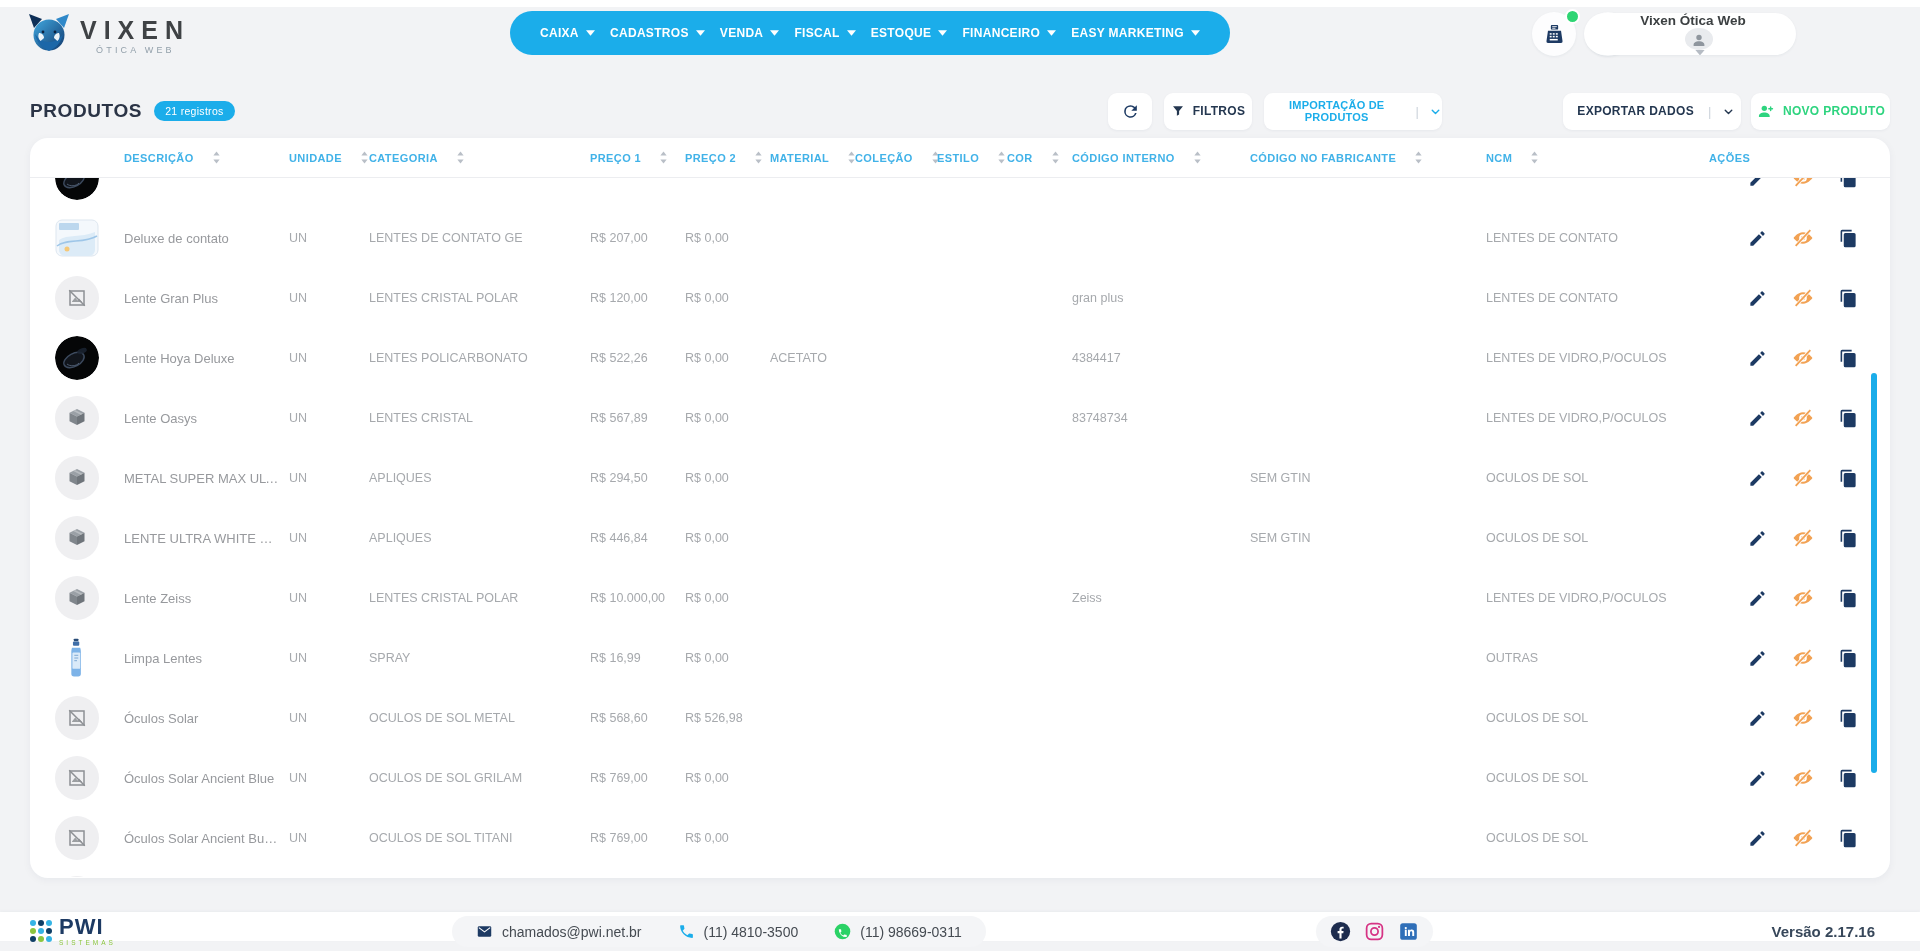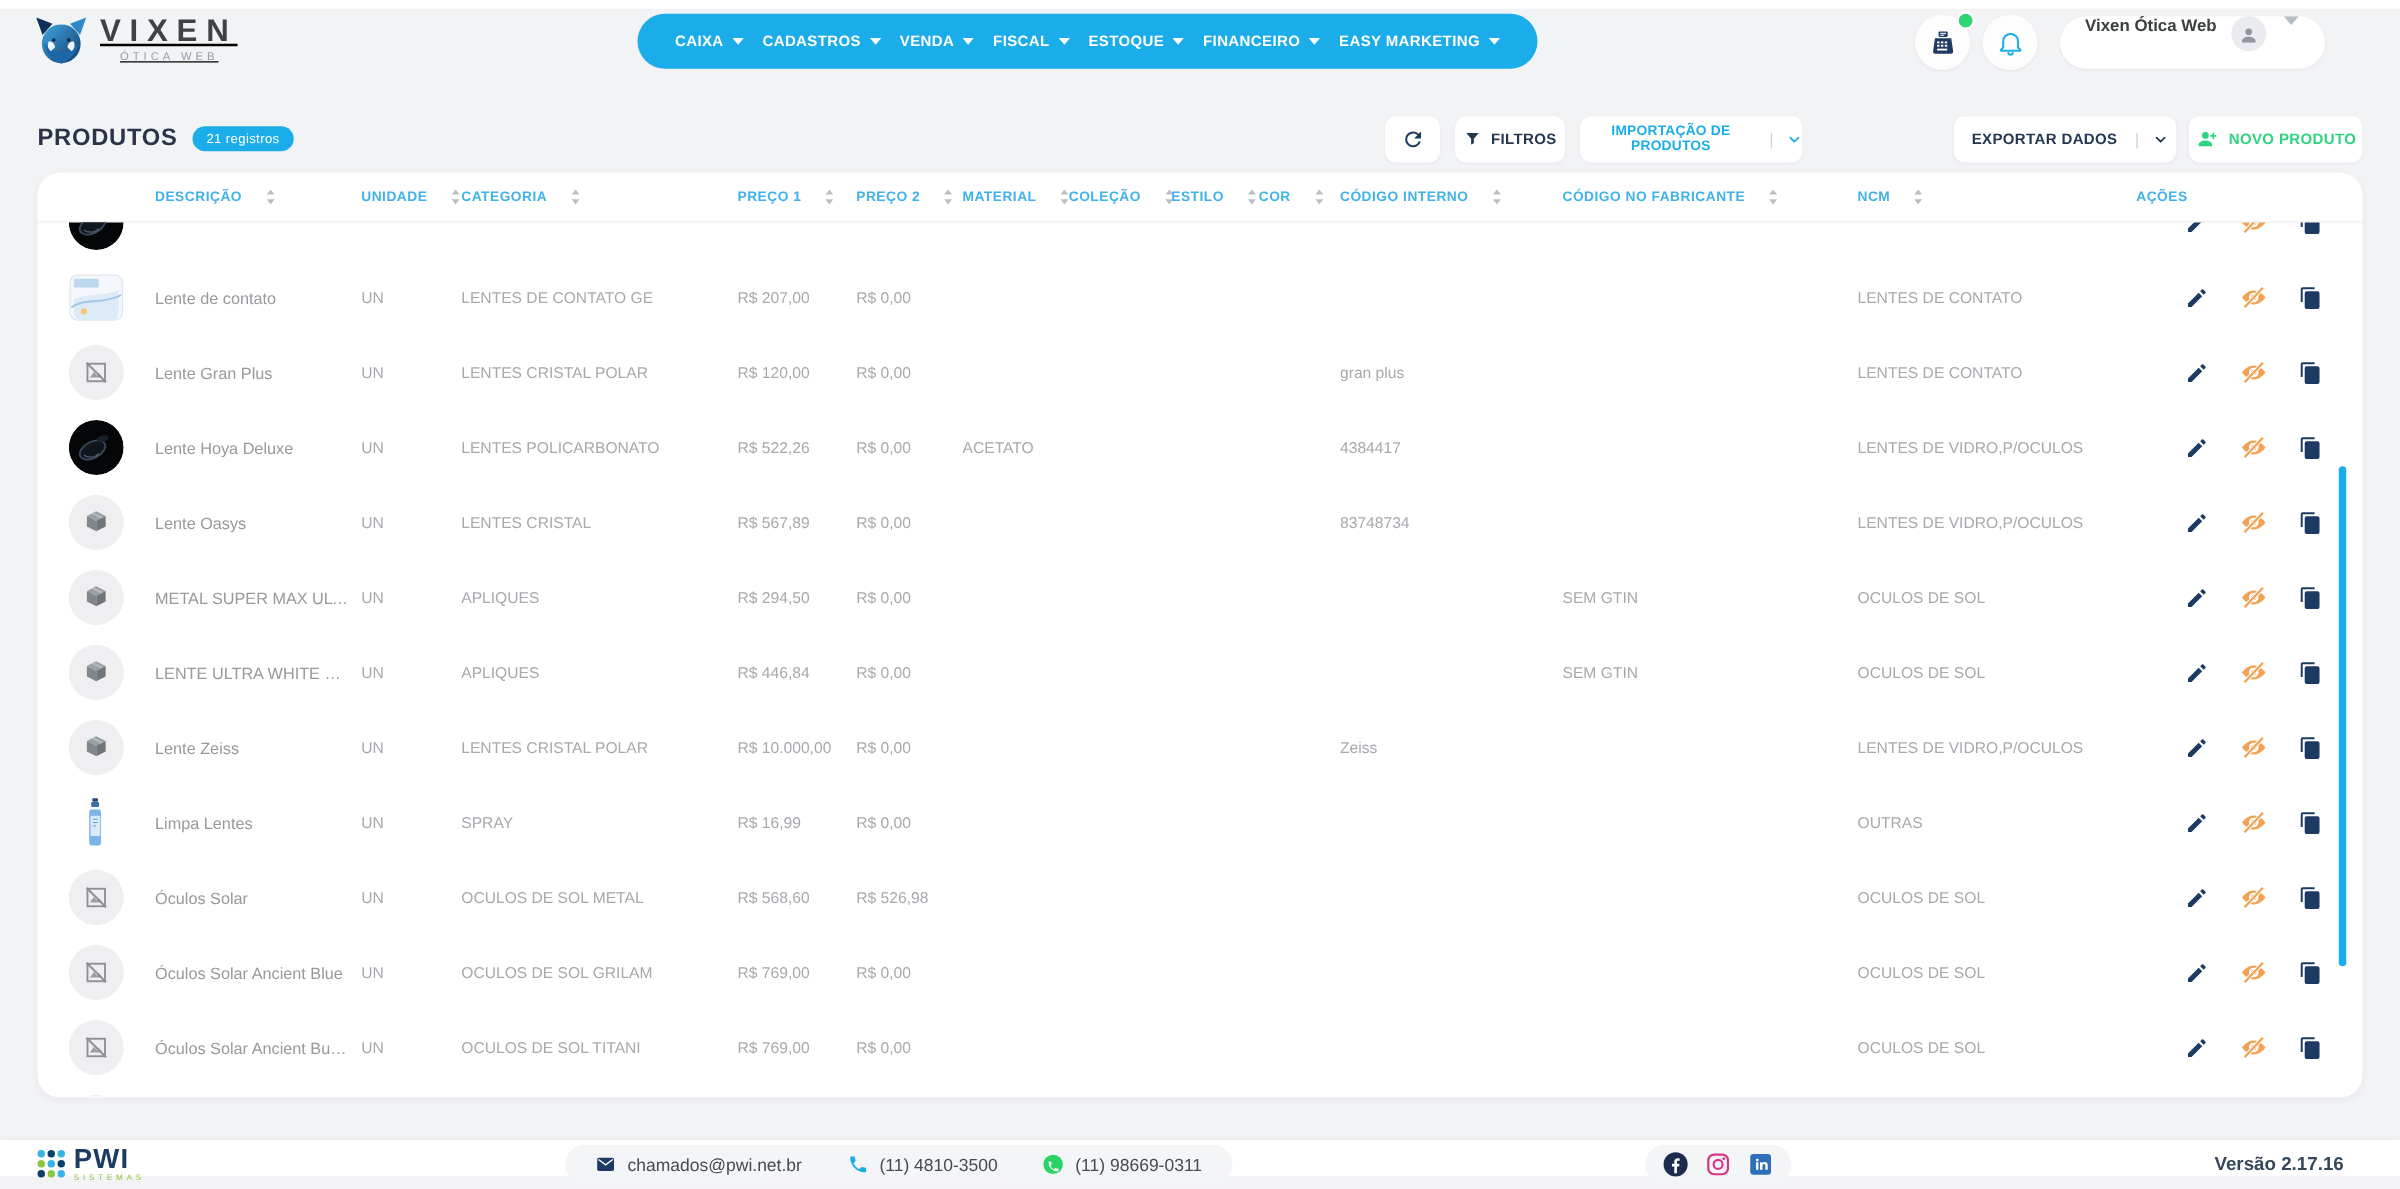--- a/index.html
+++ b/index.html
@@ -2,44 +2,44 @@
 <html><head>
 <meta charset="utf-8">
 <style>
   * { margin:0; padding:0; box-sizing:border-box; }
   html,body { width:1920px; height:951px; overflow:hidden; }
   body { font-family:"Liberation Sans", sans-serif; background:#f2f3f5; }
   #app { position:relative; width:1920px; height:951px; background:#f2f3f5; }
   .top-strip { position:absolute; top:0; left:0; right:0; height:7px; background:#ffffff; }
 
   
-  .logo { position:absolute; left:26px; top:13px; display:flex; align-items:flex-start; gap:8px; cursor:pointer;text-decoration:underline; }
+  .logo { position:absolute; left:26px; top:13px; display:flex; align-items:flex-end; gap:8px; cursor:pointer; }
   .logo svg { width:46px; height:42px; }
   .logo-text { display:flex; flex-direction:column; }
   .logo-name { font-size:25px; font-weight:bold; letter-spacing:7px; color:#3f4245; line-height:25px; }
   .logo-tag { font-size:9px; letter-spacing:3.2px; color:#93a0ab; margin-top:2px; margin-left:16px; }
 
   .nav { position:absolute; left:510px; top:11px; width:720px; height:44px; background:#1badea;
          border-radius:22px; display:flex; align-items:center; justify-content:space-between; padding:0 30px; }
   .nav-item { display:flex; align-items:center; gap:7px; color:#fff; font-size:12px; font-weight:bold;
               letter-spacing:.3px; cursor:pointer; white-space:nowrap; }
   .nav-item svg { width:9px; height:6px; }
 
   .hdr-circle { position:absolute; width:44px; height:44px; border-radius:50%; background:#fdfdfe;
                 display:flex; align-items:center; justify-content:center; cursor:pointer;
                 box-shadow:0 1px 3px rgba(25,45,75,.06); }
   .cash-btn { left:1532px; top:12px; }
   .cash-btn svg { width:23px; height:23px; }
   .green-dot { position:absolute; top:-3px; right:-4px; width:15px; height:15px; border-radius:50%;
                background:#2ed573; border:2.5px solid #fff; }
   .bell-btn { left:1586px; top:12px; }
   .bell-btn svg { width:23px; height:23px; }
-  .account { position:absolute; left:1648px; top:13px; width:212px; height:42px; background:#fff;
-             border-radius:21px; display:flex; padding:0 14px 0 20px; cursor:pointer;
-             box-shadow:0 1px 3px rgba(25,45,75,.06); }
+  .account { position:absolute; left:1584px; top:13px; width:212px; height:42px; background:#fff;
+             border-radius:21px; display:flex; align-items:center; padding:0 14px 0 20px; cursor:pointer;
+             box-shadow:0 1px 3px rgba(25,45,75,.06);flex-direction:column; }
   .account-label { font-size:13.5px; font-weight:bold; color:#3c4042; white-space:nowrap; }
   .acct-avatar { width:28px; height:28px; border-radius:50%; background:#e9ebee; margin-left:12px;
                  display:flex; align-items:center; justify-content:center; overflow:hidden; }
   .acct-avatar svg { width:18px; height:18px; margin-top:2px; }
   .account > svg.caret { width:12px; height:7px; margin-left:14px; }
 
   
   .title-row { position:absolute; left:30px; top:90px; right:30px; height:42px;
                display:flex; align-items:center; justify-content:space-between; }
   .title-group { display:flex; align-items:center; gap:12px; }
@@ -483,21 +483,21 @@
             <div class="avatar sq">
               <svg class="full" viewBox="0 0 44 44">
                 <rect x="1" y="4" width="42" height="36" rx="6" fill="#f4f8fc" stroke="#dde6ef"></rect>
                 <rect x="4" y="7" width="20" height="7" rx="1" fill="#bcd7ee"></rect>
                 <path d="M4 24c8-6 22-2 36-8v18a6 6 0 0 1-6 6H10a6 6 0 0 1-6-6V24z" fill="#dcebf7"></path>
                 <path d="M2 30c10-8 26-2 40-10" stroke="#9ec6e8" stroke-width="1.6" fill="none"></path>
                 <circle cx="12" cy="33" r="2.5" fill="#f5c878"></circle>
               </svg>
             </div>
           </div>
-          <div class="cell cell-desc">Lente de contato</div>
+          <div class="cell cell-desc">Deluxe de contato</div>
           <div class="cell">UN</div>
           <div class="cell">LENTES DE CONTATO GE</div>
           <div class="cell">R$ 207,00</div>
           <div class="cell">R$ 0,00</div>
           <div class="cell"></div>
           <div class="cell"></div>
           <div class="cell"></div>
           <div class="cell"></div>
           <div class="cell"></div>
           <div class="cell"></div>

